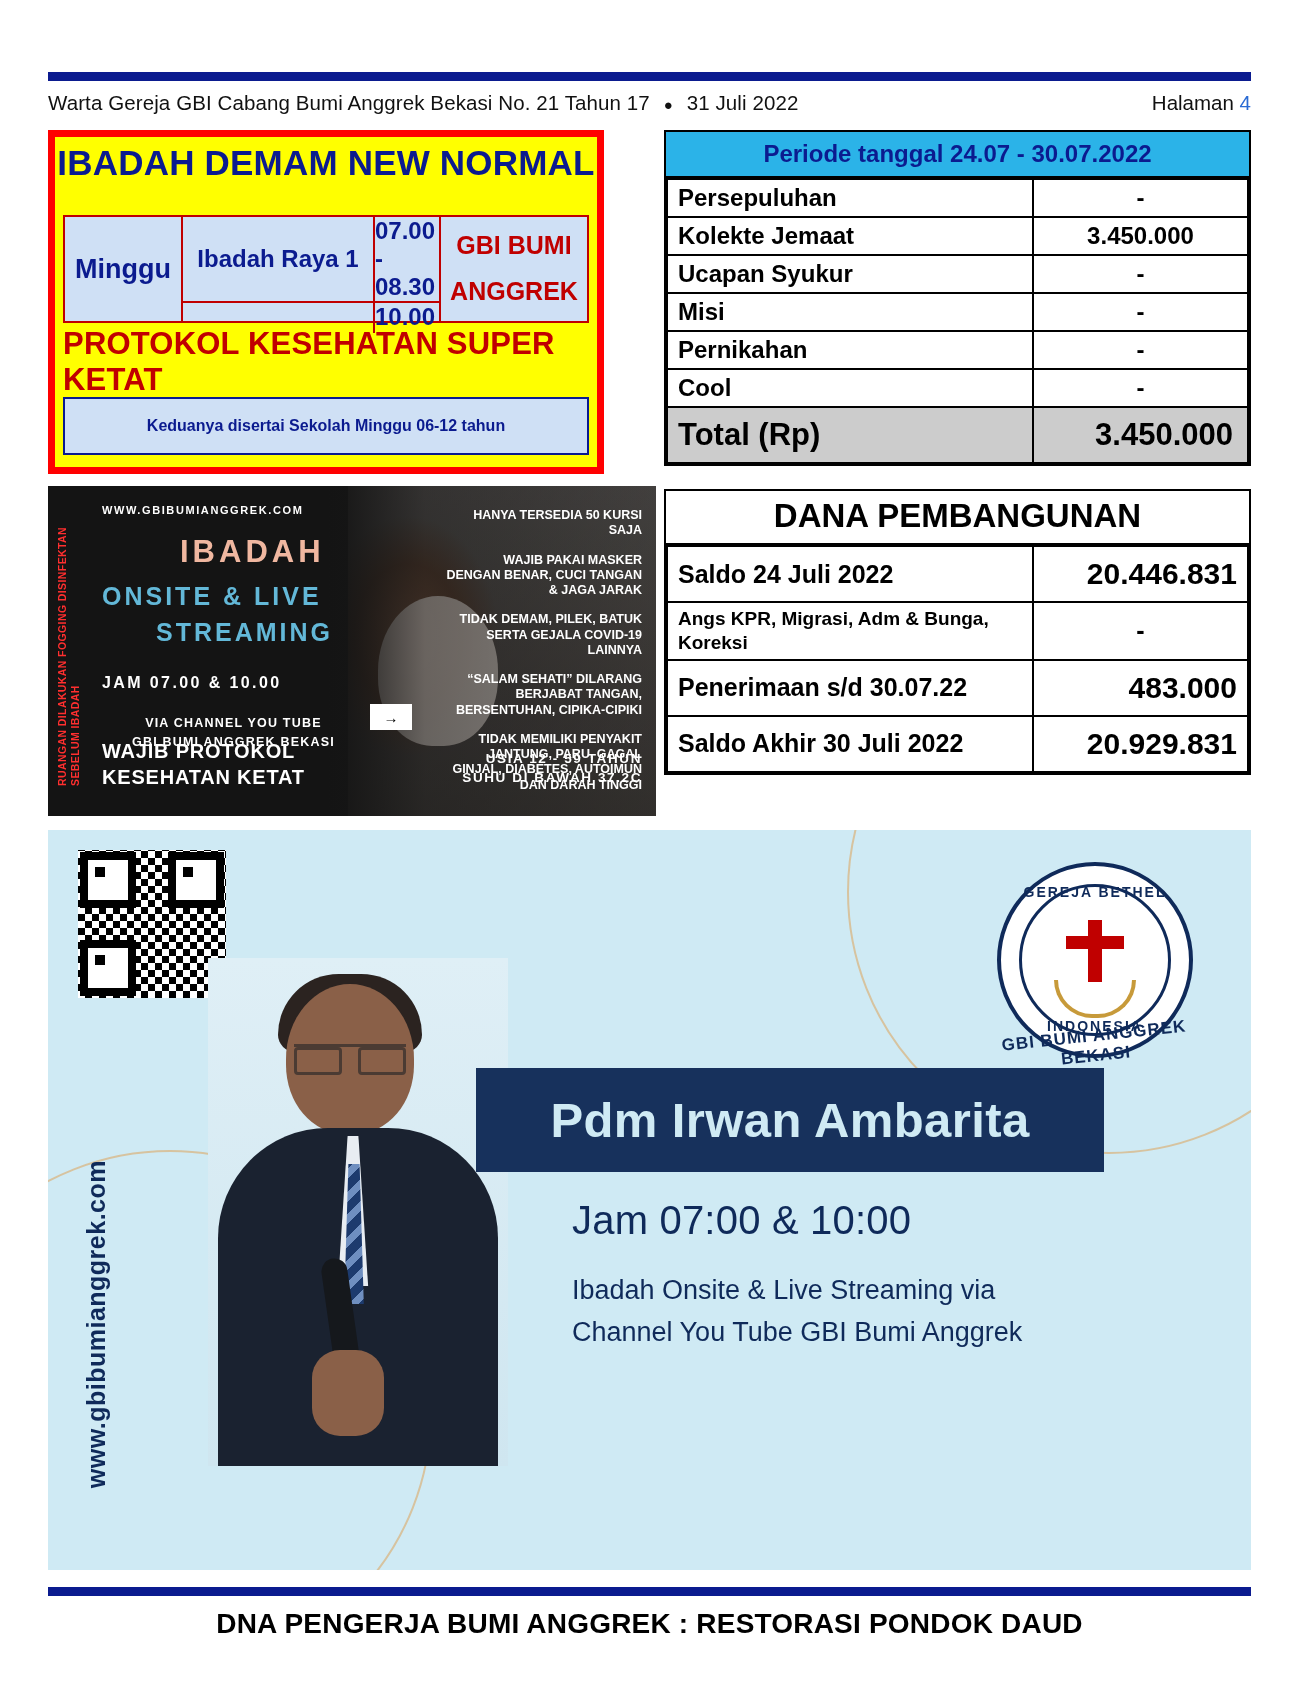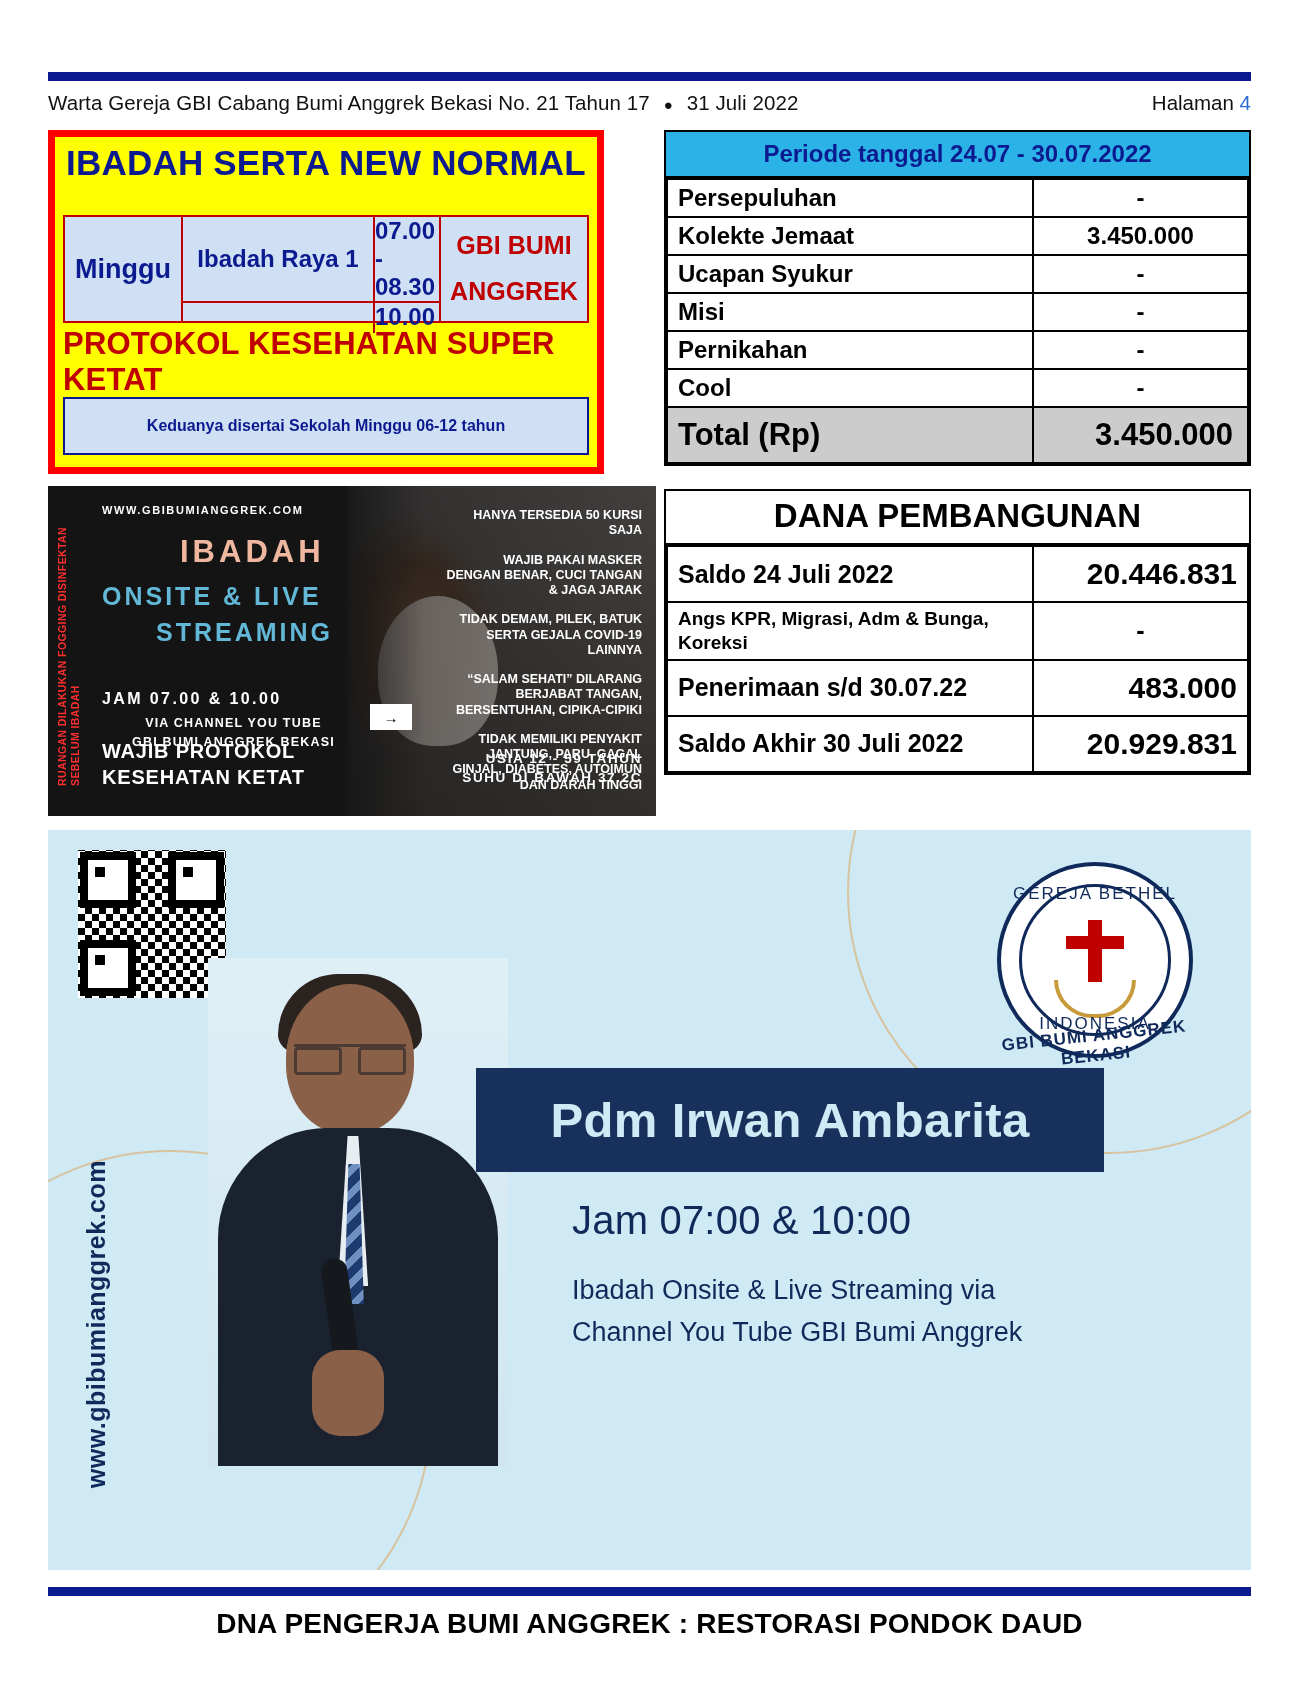--- a/index.html
+++ b/index.html
@@ -214,21 +214,21 @@
   .flyer-streaming {
     position: absolute;
     left: 108px; top: 132px;
     font-size: 25px;
     font-weight: bold;
     color: #63b8d8;
     letter-spacing: 3px;
   }
   .flyer-jam {
     position: absolute;
-    left: 54px; top: 204px;
+    left: 54px; top: 188px;
     font-size: 16px;
     font-weight: bold;
     color: #ffffff;
     letter-spacing: 2.4px;
   }
   .flyer-via {
     position: absolute;
     left: 84px; top: 228px;
     font-size: 12.5px;
     font-weight: bold;
@@ -547,21 +547,21 @@
     position: absolute; left: 50%; top: 118px;
     width: 74px; height: 34px;
     transform: translateX(-50%);
     border: 4px solid #c79a3a;
     border-top: none;
     border-radius: 0 0 40px 40px;
   }
   .logo .txt-top, .logo .txt-bot {
     position: absolute; left: 0; width: 100%;
     text-align: center;
-    font-size: 17px; font-weight: normal; color: #0f2a5a;
+    font-size: 14px; font-weight: bold; color: #0f2a5a;
     letter-spacing: 2px;
   }
   .logo .txt-top { top: 22px; }
   .logo .txt-bot { bottom: 24px; }
   .logo-arc {
     position: absolute;
     right: 34px; top: 196px;
     width: 244px;
     text-align: center;
     font-size: 17px;
@@ -601,21 +601,21 @@
       <span class="dot">●</span>
       <span>31 Juli 2022</span>
     </div>
     <div class="header-right">
       <span>Halaman</span>
       <span class="pagenum">4</span>
     </div>
   </div>
 
   <div class="ibadah-box">
-    <div class="ibadah-title">IBADAH SERTA NEW NORMAL</div>
+    <div class="ibadah-title">IBADAH DEMAM NEW NORMAL</div>
     <div class="ibadah-grid">
       <div class="ig-col-day">Minggu</div>
       <div class="ig-col-mid">
         <div class="ig-row">
           <div class="ig-name">Ibadah Raya 1</div>
           <div class="ig-time">07.00 - 08.30</div>
         </div>
         <div class="ig-row">
           <div class="ig-name">Ibadah Raya 2</div>
           <div class="ig-time">10.00 - 11.30</div>

